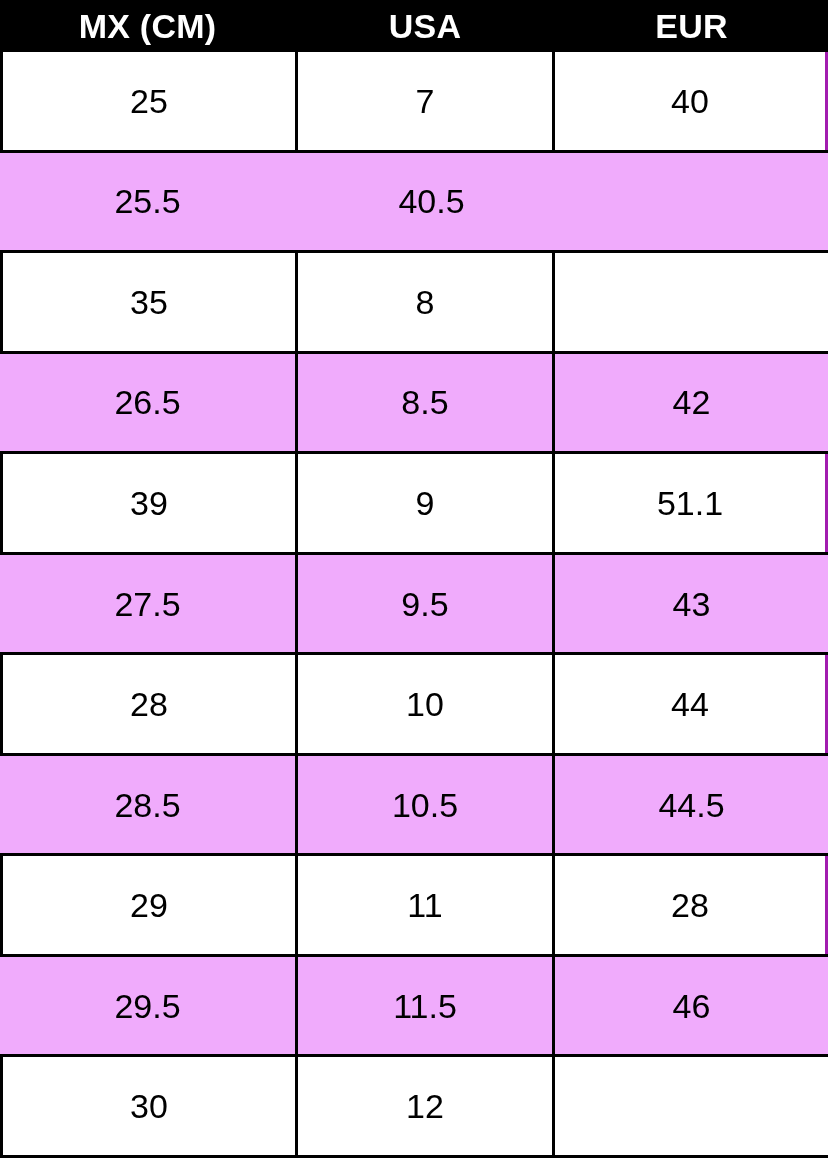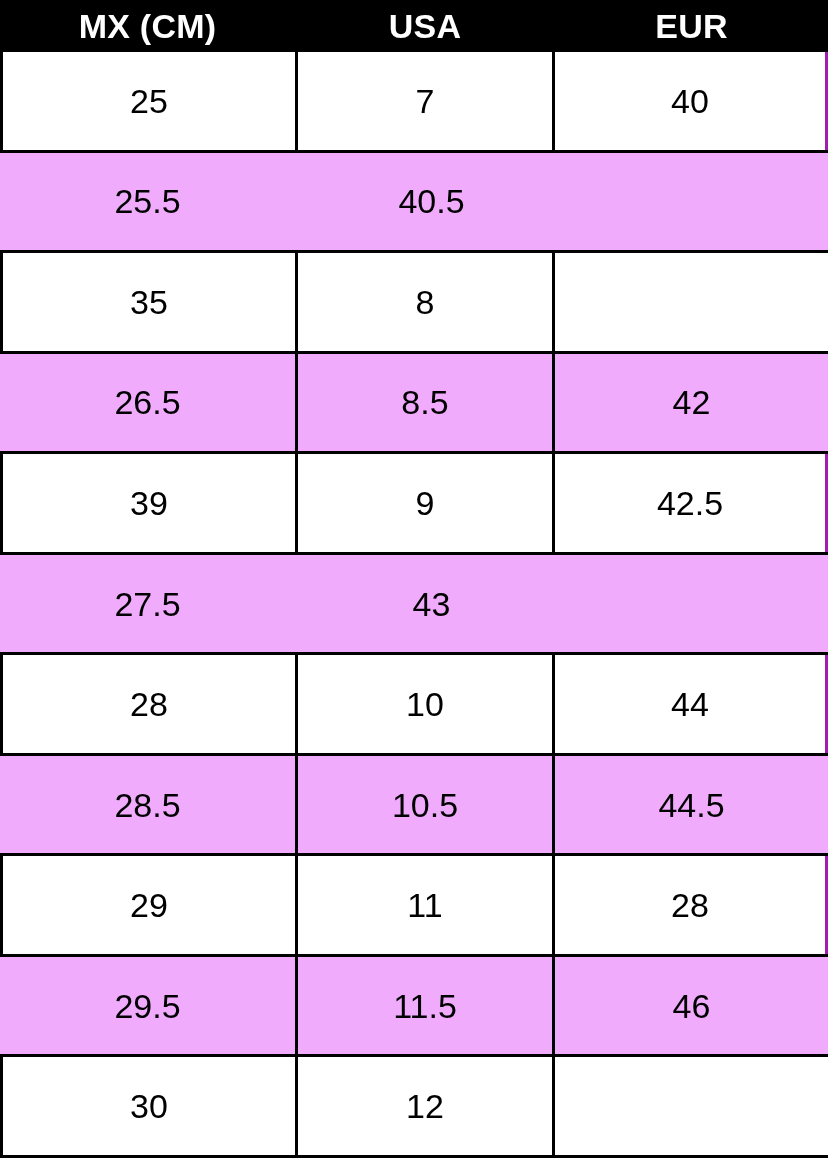--- a/index.html
+++ b/index.html
@@ -135,25 +135,26 @@
 
     <div class="chart-row row-gray">
       <div class="cell cell-0 col-0">26.5</div>
       <div class="cell cell-1 col-1">8.5</div>
       <div class="cell cell-2 col-2">42</div>
     </div>
 
     <div class="chart-row row-white">
       <div class="cell cell-0 col-0">39</div>
       <div class="cell cell-1 col-1">9</div>
-      <div class="cell cell-2 col-2">42.5</div>
+      <div class="cell cell-2 col-2">51.1</div>
     </div>
 
     <div class="chart-row row-gray">
       <div class="cell cell-0 col-0">27.5</div>
+      <div class="cell cell-1 col-1">9.5</div>
       <div class="cell cell-2 col-2">43</div>
     </div>
 
     <div class="chart-row row-white">
       <div class="cell cell-0 col-0">28</div>
       <div class="cell cell-1 col-1">10</div>
       <div class="cell cell-2 col-2">44</div>
     </div>
 
     <div class="chart-row row-gray">

